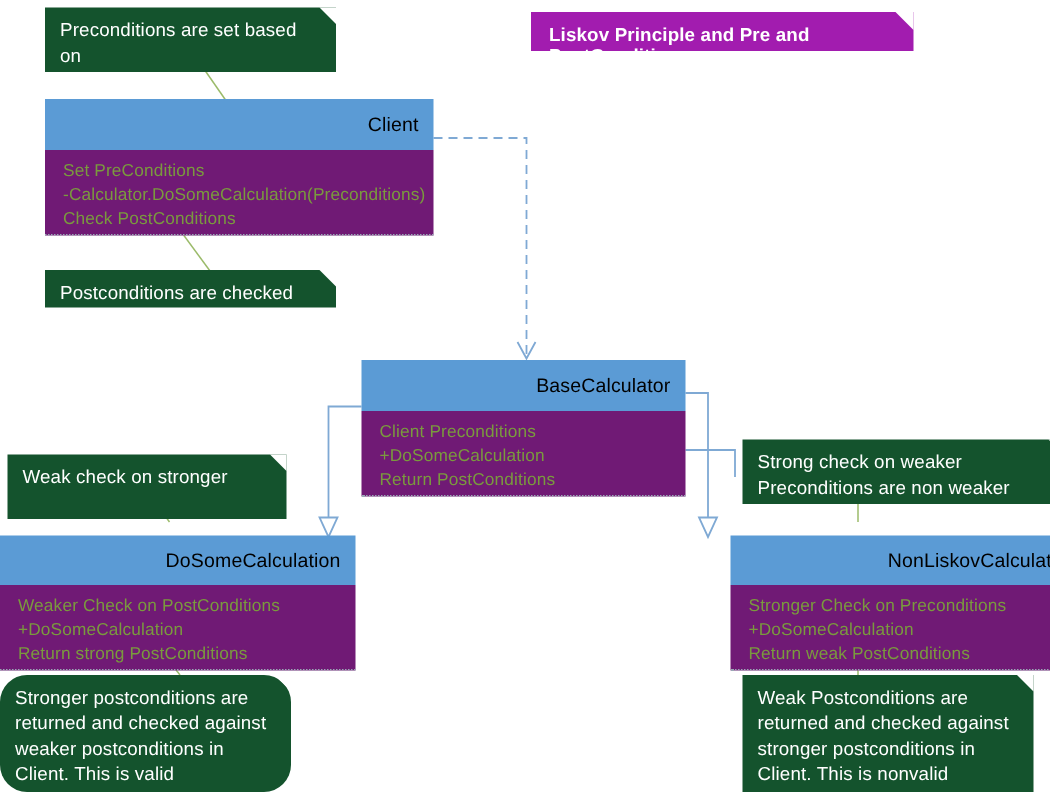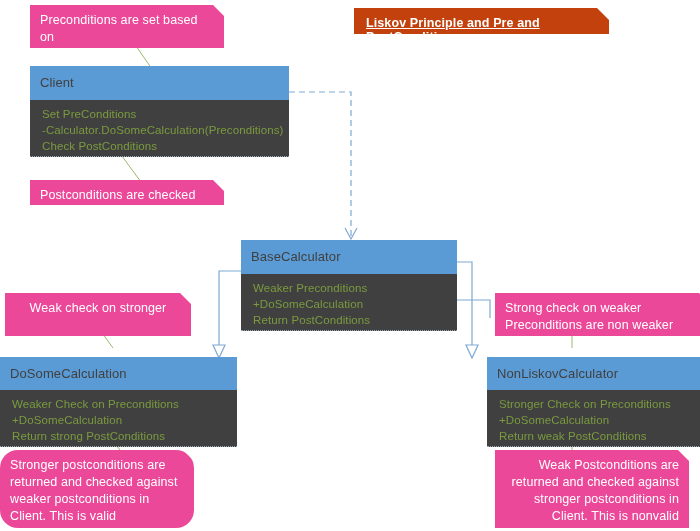--- a/index.html
+++ b/index.html
@@ -22,21 +22,21 @@
     left: 0;
     top: 0;
     width: 700px;
     height: 531px;
     pointer-events: none;
   }
 
   
   .note {
     position: absolute;
-    background: #ec4899;
+    background: #14532d;
     color: #ffffff;
     font-size: 12.5px;
     line-height: 17px;
     padding: 7px 10px 8px 10px;
     box-sizing: border-box;
     letter-spacing: 0.1px;
   }
   .note .fold {
     position: absolute;
     top: 0;
@@ -44,54 +44,54 @@
     width: 0;
     height: 0;
     border-left: 11px solid transparent;
     border-top: 11px solid #ffffff;
   }
   .note-text { display: block; }
 
   
   .title-card {
     position: absolute;
-    background: #c2410c;
+    background: #a21caf;
     color: #ffffff;
     font-size: 12.5px;
     font-weight: bold;
     padding: 8px 12px;
     box-sizing: border-box;
     letter-spacing: 0.1px;
-    text-decoration: underline;
   }
   .title-card .fold {
     position: absolute;
     top: 0;
     right: 0;
     width: 0;
     height: 0;
     border-left: 12px solid transparent;
     border-top: 12px solid #ffffff;
   }
 
   
   .uml {
     position: absolute;
     box-sizing: border-box;
   }
   .uml-header {
     background: #5B9BD5;
-    color: #404040;
+    color: #000000;
     font-size: 13px;
-    padding: 9px 28px 9px 10px;
-    box-sizing: border-box;
-    letter-spacing: 0.1px;
+    padding: 9px 10px 9px 10px;
+    box-sizing: border-box;
+    letter-spacing: 0.1px;
+    text-align: right;
   }
   .uml-body {
-    background: #404040;
+    background: #701a75;
     box-sizing: border-box;
     padding: 6px 10px 4px 12px;
     border-bottom: 1px dotted #9aa8b5;
   }
   .uml-line {
     display: block;
     color: #7A9A3E;
     font-size: 11.5px;
     line-height: 16px;
     letter-spacing: 0.1px;
@@ -156,43 +156,43 @@
   <div class="note" style="left:30px; top:180px; width:194px; height:25px;">
     <span class="note-text">Postconditions are checked</span>
     <span class="fold"></span>
   </div>
 
   <div class="uml" style="left:241px; top:240px; width:216px;">
     <div class="uml-header" style="height:34px;">
       <span>BaseCalculator</span>
     </div>
     <div class="uml-body" style="height:57px;">
-      <span class="uml-line">Weaker Preconditions</span>
+      <span class="uml-line">Client Preconditions</span>
       <span class="uml-line">+DoSomeCalculation</span>
       <span class="uml-line">Return PostConditions</span>
     </div>
   </div>
 
-  <div class="note" style="left:5px; top:293px; width:186px; height:43px;text-align:center;">
+  <div class="note" style="left:5px; top:303px; width:186px; height:43px;">
     <span class="note-text">Weak check on stronger</span>
     <span class="fold"></span>
   </div>
 
   <div class="note" style="left:495px; top:293px; width:215px; height:43px;">
     <span class="note-text">Strong check on weaker</span>
     <span class="note-text">Preconditions are non weaker</span>
     <span class="fold"></span>
   </div>
 
   <div class="uml" style="left:0px; top:357px; width:237px;">
     <div class="uml-header" style="height:33px;">
       <span>DoSomeCalculation</span>
     </div>
     <div class="uml-body" style="height:57px;">
-      <span class="uml-line">Weaker Check on Preconditions</span>
+      <span class="uml-line">Weaker Check on PostConditions</span>
       <span class="uml-line">+DoSomeCalculation</span>
       <span class="uml-line">Return strong PostConditions</span>
     </div>
   </div>
 
   <div class="uml" style="left:487px; top:357px; width:236px;">
     <div class="uml-header" style="height:33px;">
       <span>NonLiskovCalculator</span>
     </div>
     <div class="uml-body" style="height:57px;">
@@ -203,21 +203,21 @@
   </div>
 
   <div class="note" style="left:0px; top:450px; width:194px; height:78px;border-radius:18px;">
     <span class="note-text">Stronger postconditions are</span>
     <span class="note-text">returned and checked against</span>
     <span class="note-text">weaker postconditions in</span>
     <span class="note-text">Client. This is valid</span>
     <span class="fold"></span>
   </div>
 
-  <div class="note" style="left:495px; top:450px; width:194px; height:78px;text-align:right;">
+  <div class="note" style="left:495px; top:450px; width:194px; height:78px;">
     <span class="note-text">Weak Postconditions are</span>
     <span class="note-text">returned and checked against</span>
     <span class="note-text">stronger postconditions in</span>
     <span class="note-text">Client. This is nonvalid</span>
     <span class="fold"></span>
   </div>
 
 </div>
 
 </body></html>

